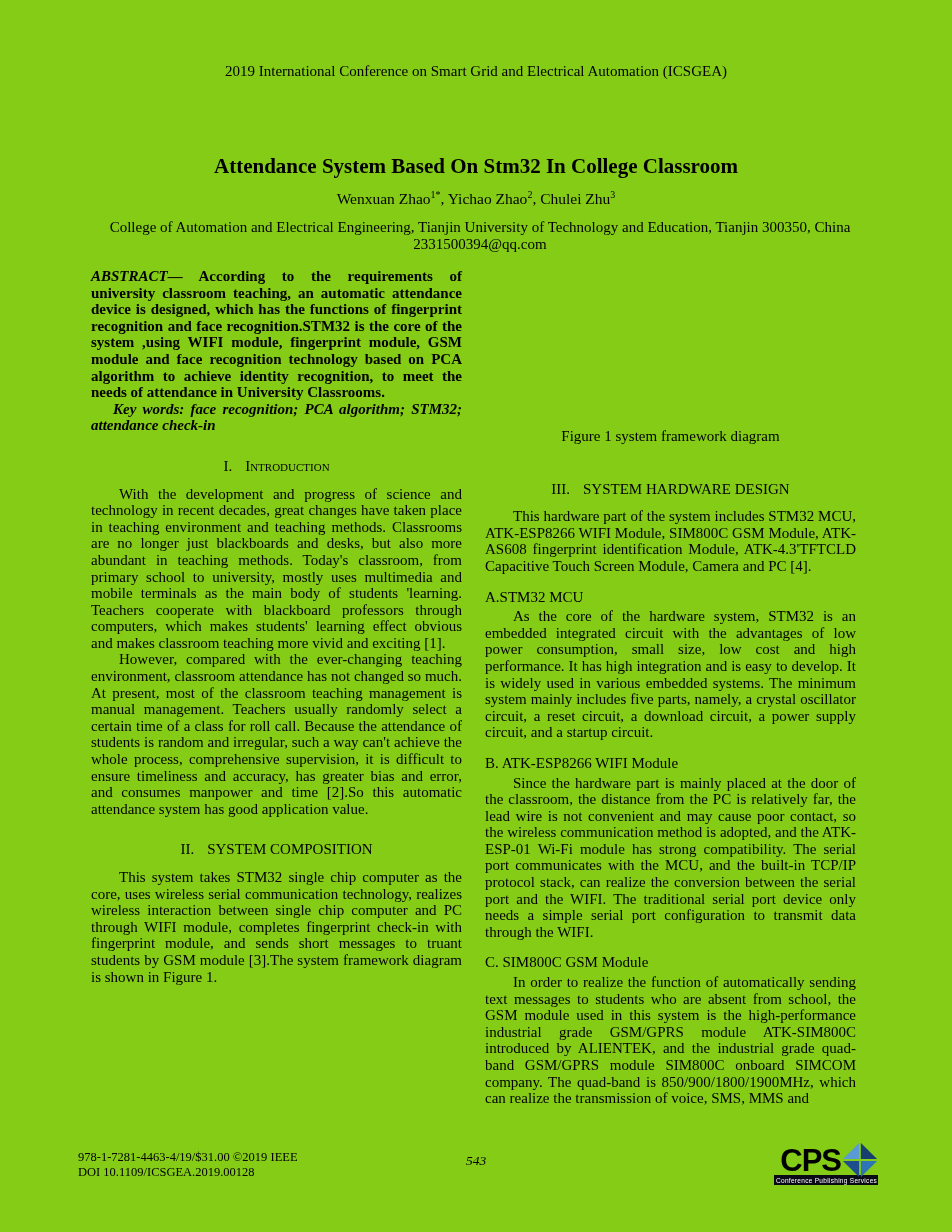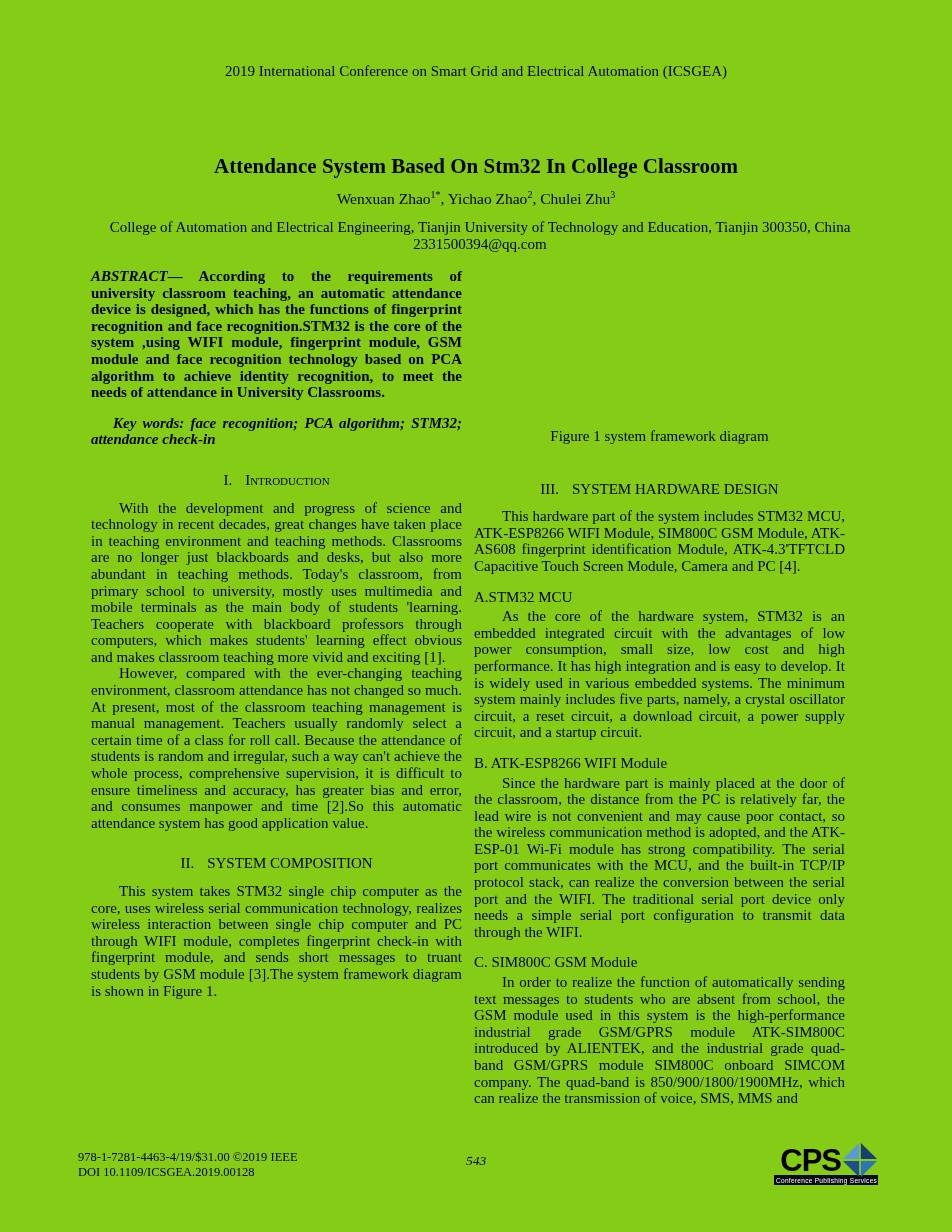--- a/index.html
+++ b/index.html
@@ -44,36 +44,35 @@
     text-align: center;
     font-size: 15px;
     line-height: 17px;
   }
   .columns {
     position: absolute;
     top: 268px;
     left: 91px;
     width: 771px;
     display: flex;
-    gap: 12px;
+    gap: 23px;
   }
   .col {
     width: 371px;
     font-size: 15px;
     line-height: 16.6px;
     text-align: justify;
   }
   .abstract-block {
     font-weight: bold;
   }
   .abstract-label {
     font-style: italic;
   }
   .keywords {
-    margin-top: 14px;
     font-weight: bold;
     font-style: italic;
     text-indent: 22px;
   }
   .sec-heading {
     text-align: center;
     font-size: 15px;
     margin-top: 24px;
     margin-bottom: 11px;
   }

